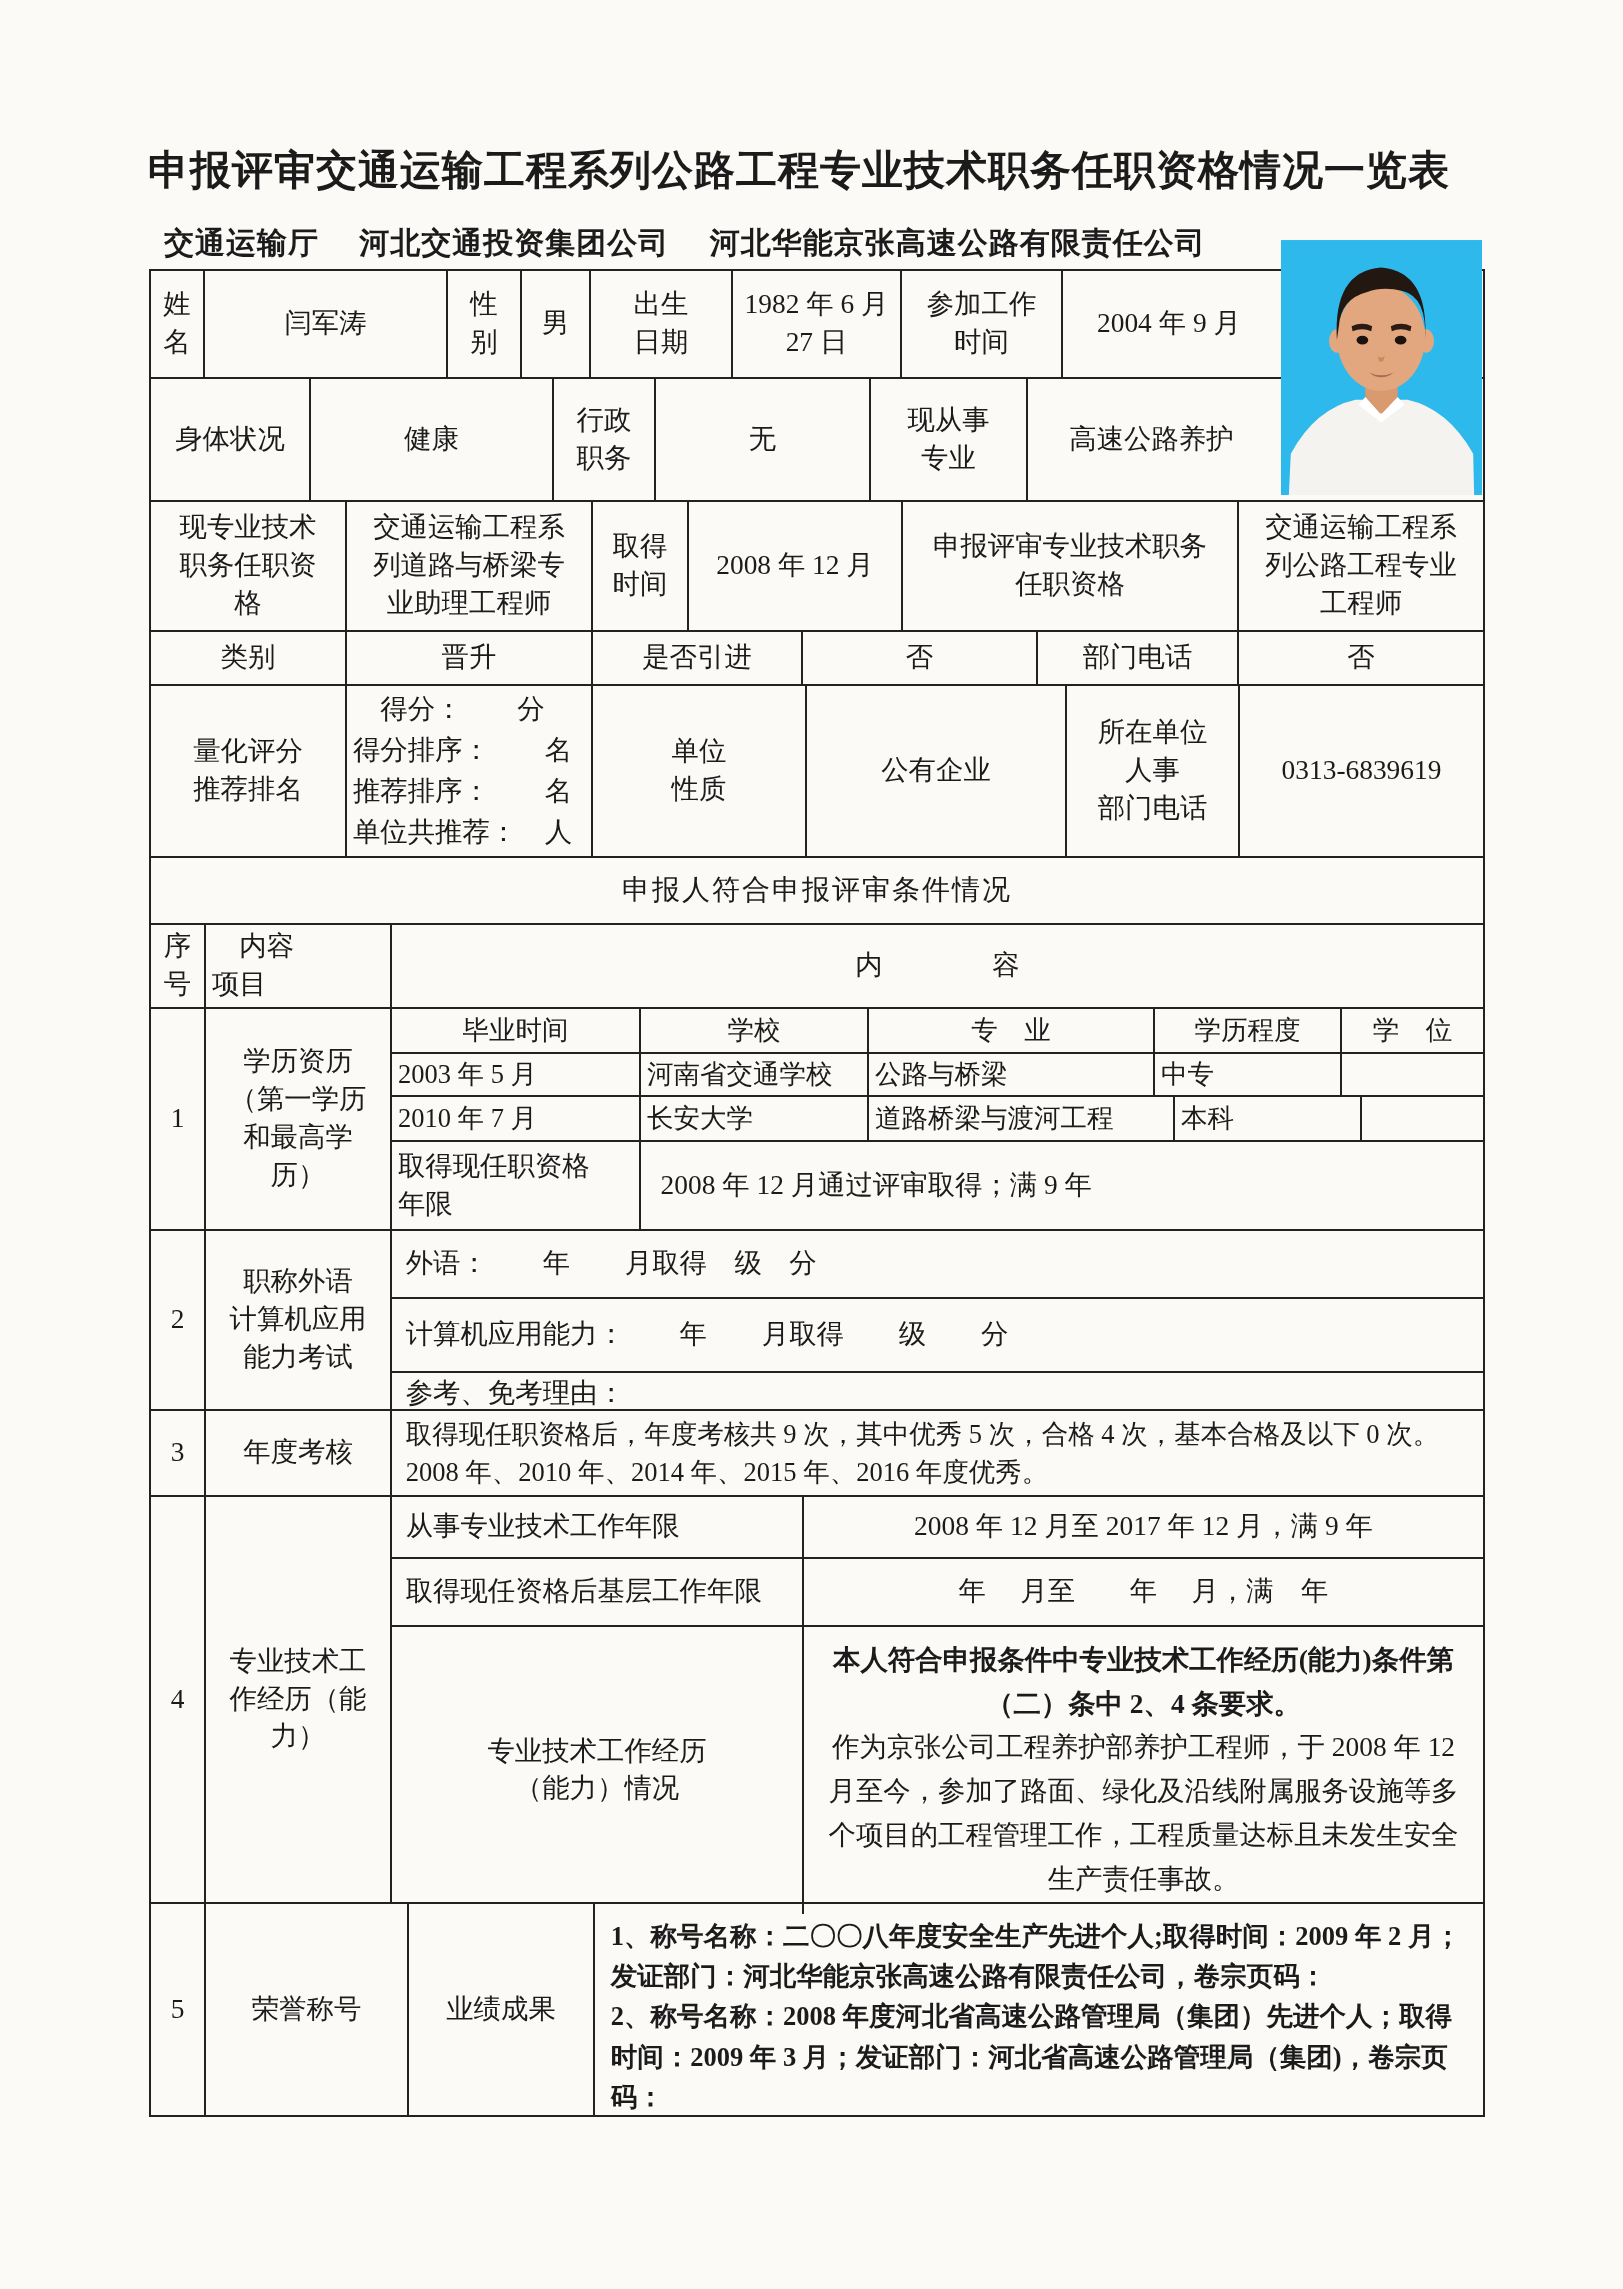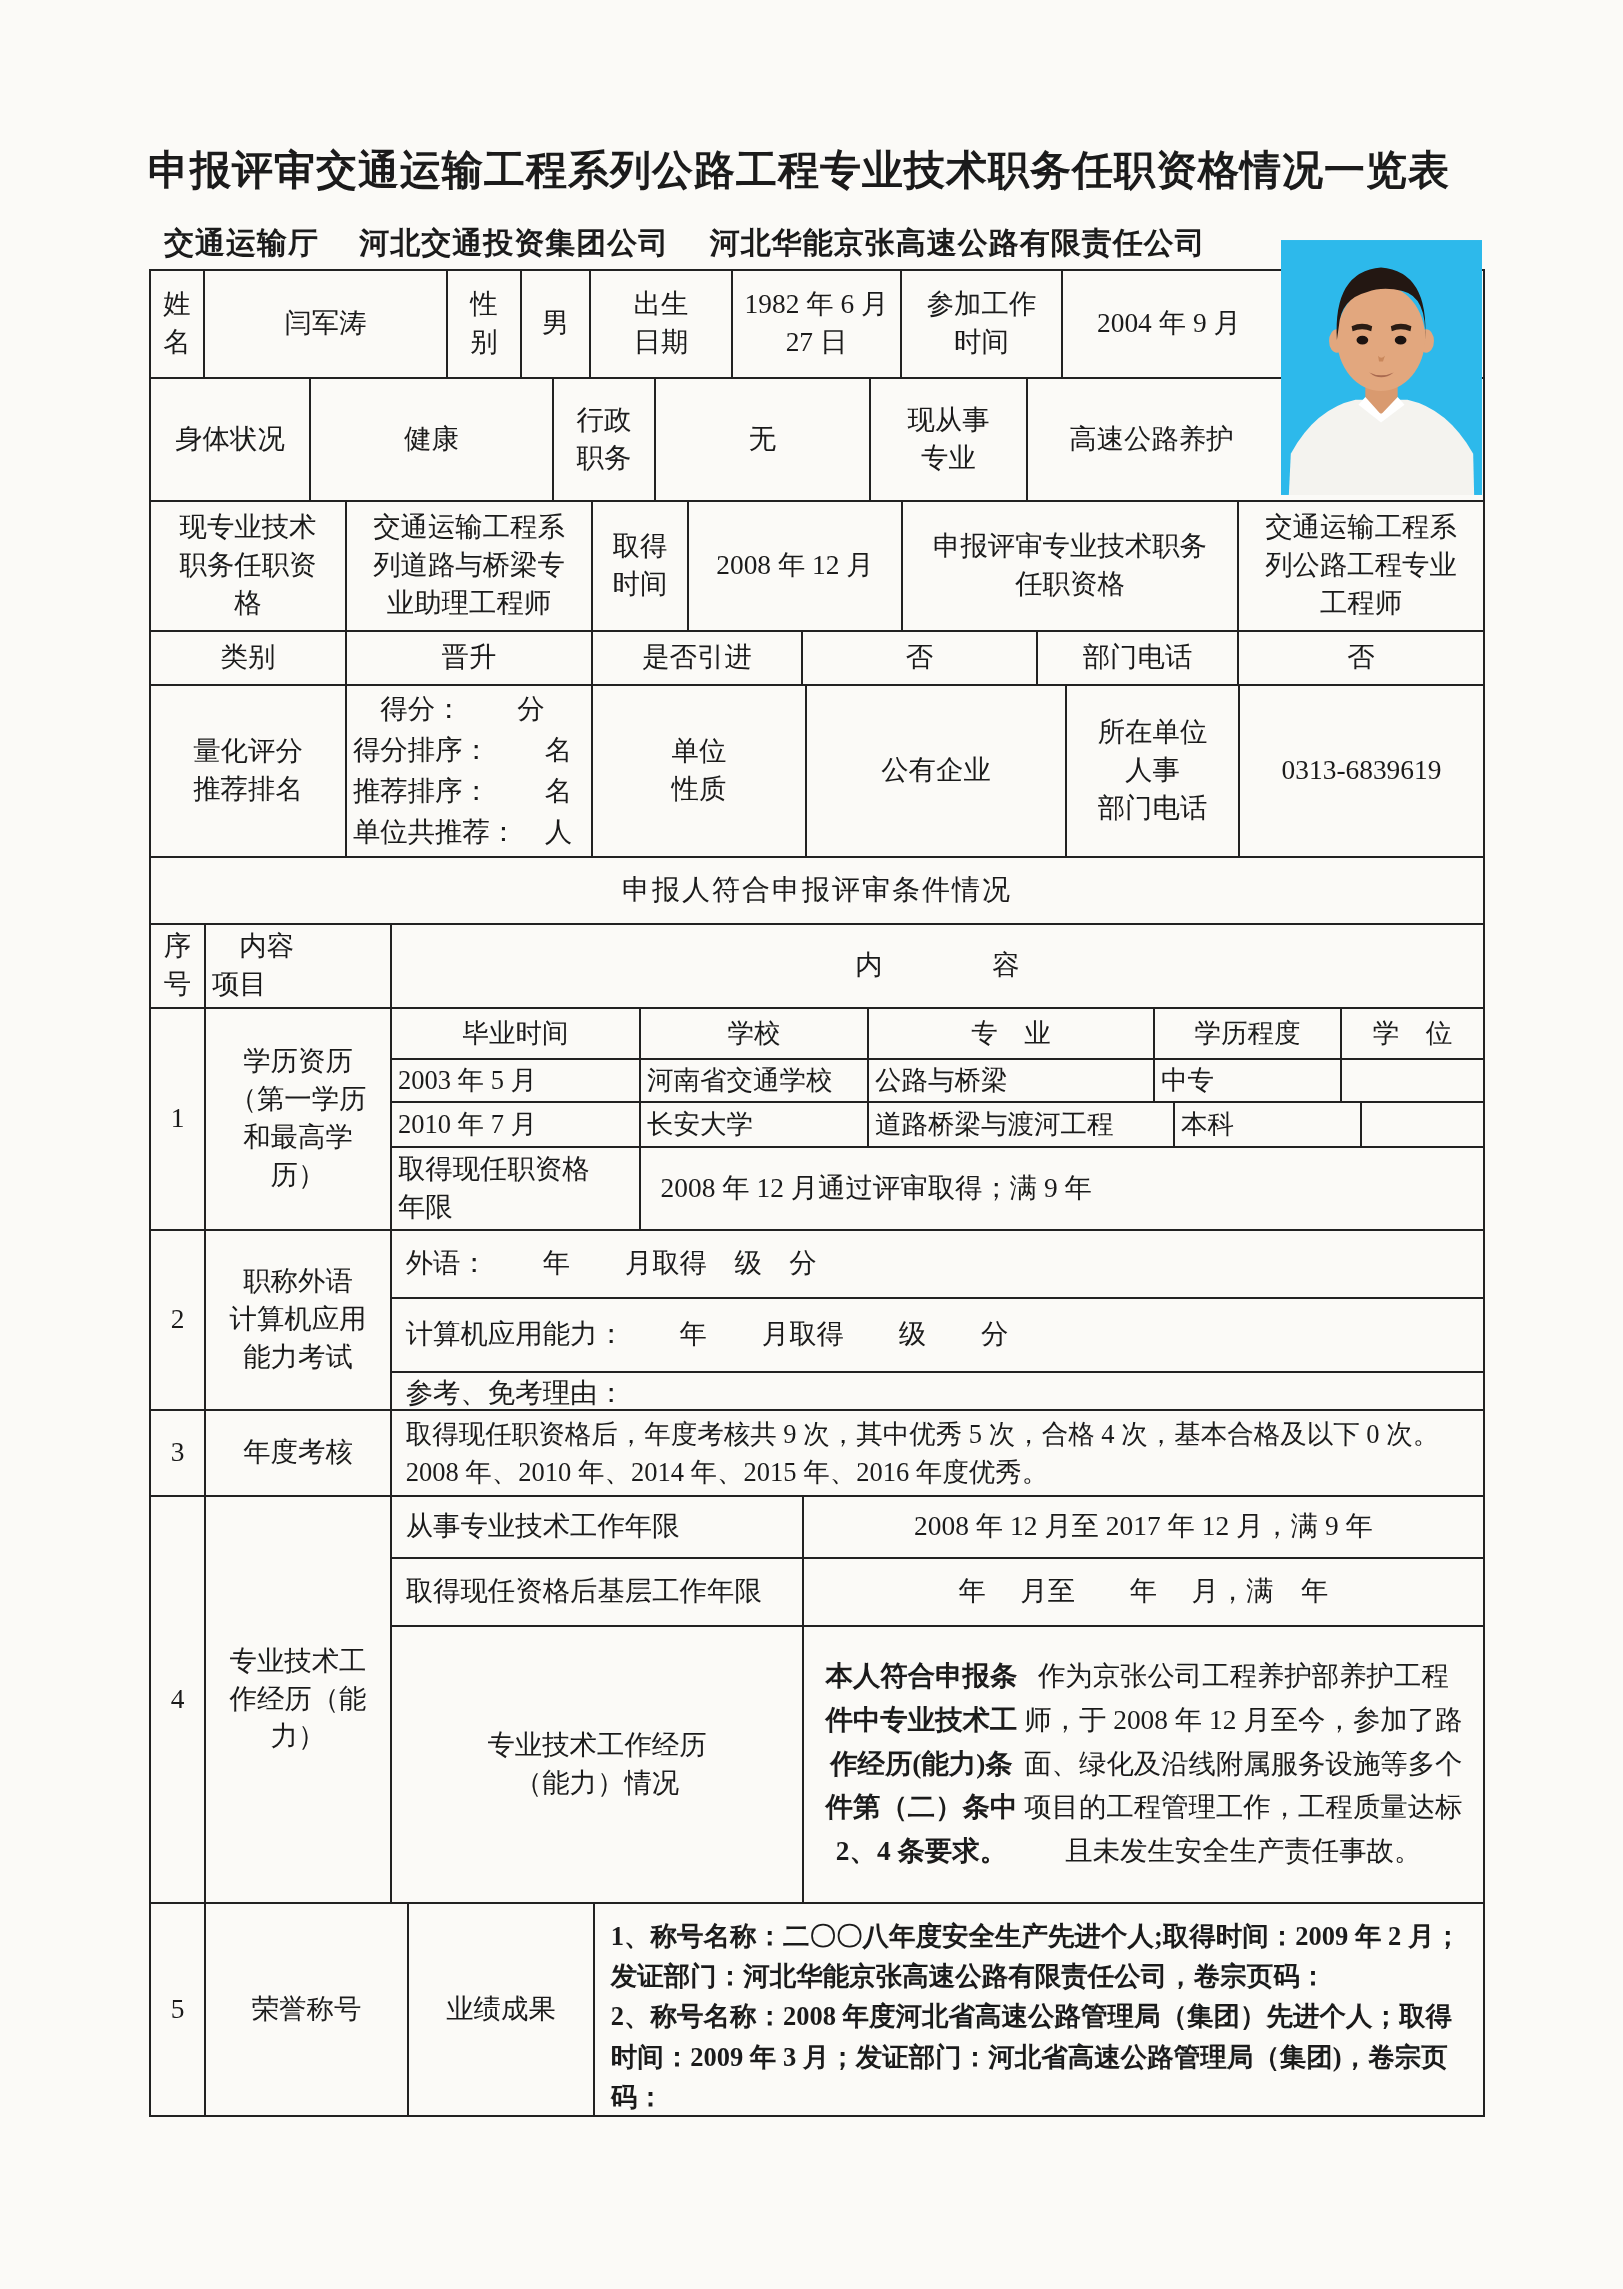--- a/index.html
+++ b/index.html
@@ -34,21 +34,21 @@
   }
   .ce{border-right:none;flex:1;}
   .lft{justify-content:flex-start;text-align:left;}
   .num{width:55px;flex:none;}
   .item{width:186px;flex:none;}
   .content{flex:1;display:flex;flex-direction:column;box-sizing:border-box;}
   .irow{display:flex;box-sizing:border-box;border-bottom:2px solid #222;flex:none;}
   .content > :last-child{border-bottom:none;flex:1;}
   .f27{font-size:26.5px;}
   .pr{padding-right:214px;}
-  .exp{align-items:center;justify-content:flex-start;
+  .exp{flex-direction:column;align-items:flex-end;justify-content:flex-start;
        padding:11.8px 17.6px;line-height:1.6;}
   .exp .b{font-weight:bold;}
   .honor{line-height:1.52;padding:7.8px 15.7px;align-items:flex-start;padding-top:11.8px;font-weight:bold;}
   .banner{font-size:28px;letter-spacing:2px;}
   .photo{position:absolute;top:240px;left:1281px;width:201px;height:255px;}
 </style>
 </head>
 <body>
 
 <div>
@@ -139,21 +139,21 @@
       <div class="c ce">内　　　　容</div>
     </div>
 
     <div class="sec bb3" style="height:222px">
       <div class="c num">1</div>
       <div class="c item">学历资历
 （第一学历
 和最高学
 历）</div>
       <div class="content">
-        <div class="irow" style="height:51px">
+        <div class="irow" style="height:45px">
           <div class="c f27" style="width:249px">毕业时间</div>
           <div class="c f27" style="width:228px">学校</div>
           <div class="c f27" style="width:286px">专　业</div>
           <div class="c f27" style="width:187px">学历程度</div>
           <div class="c ce f27">学　位</div>
         </div>
         <div class="irow" style="height:43px">
           <div class="c f27 lft" style="width:249px">2003 年 5 月</div>
           <div class="c f27 lft" style="width:228px">河南省交通学校</div>
           <div class="c f27 lft" style="width:286px">公路与桥梁</div>

